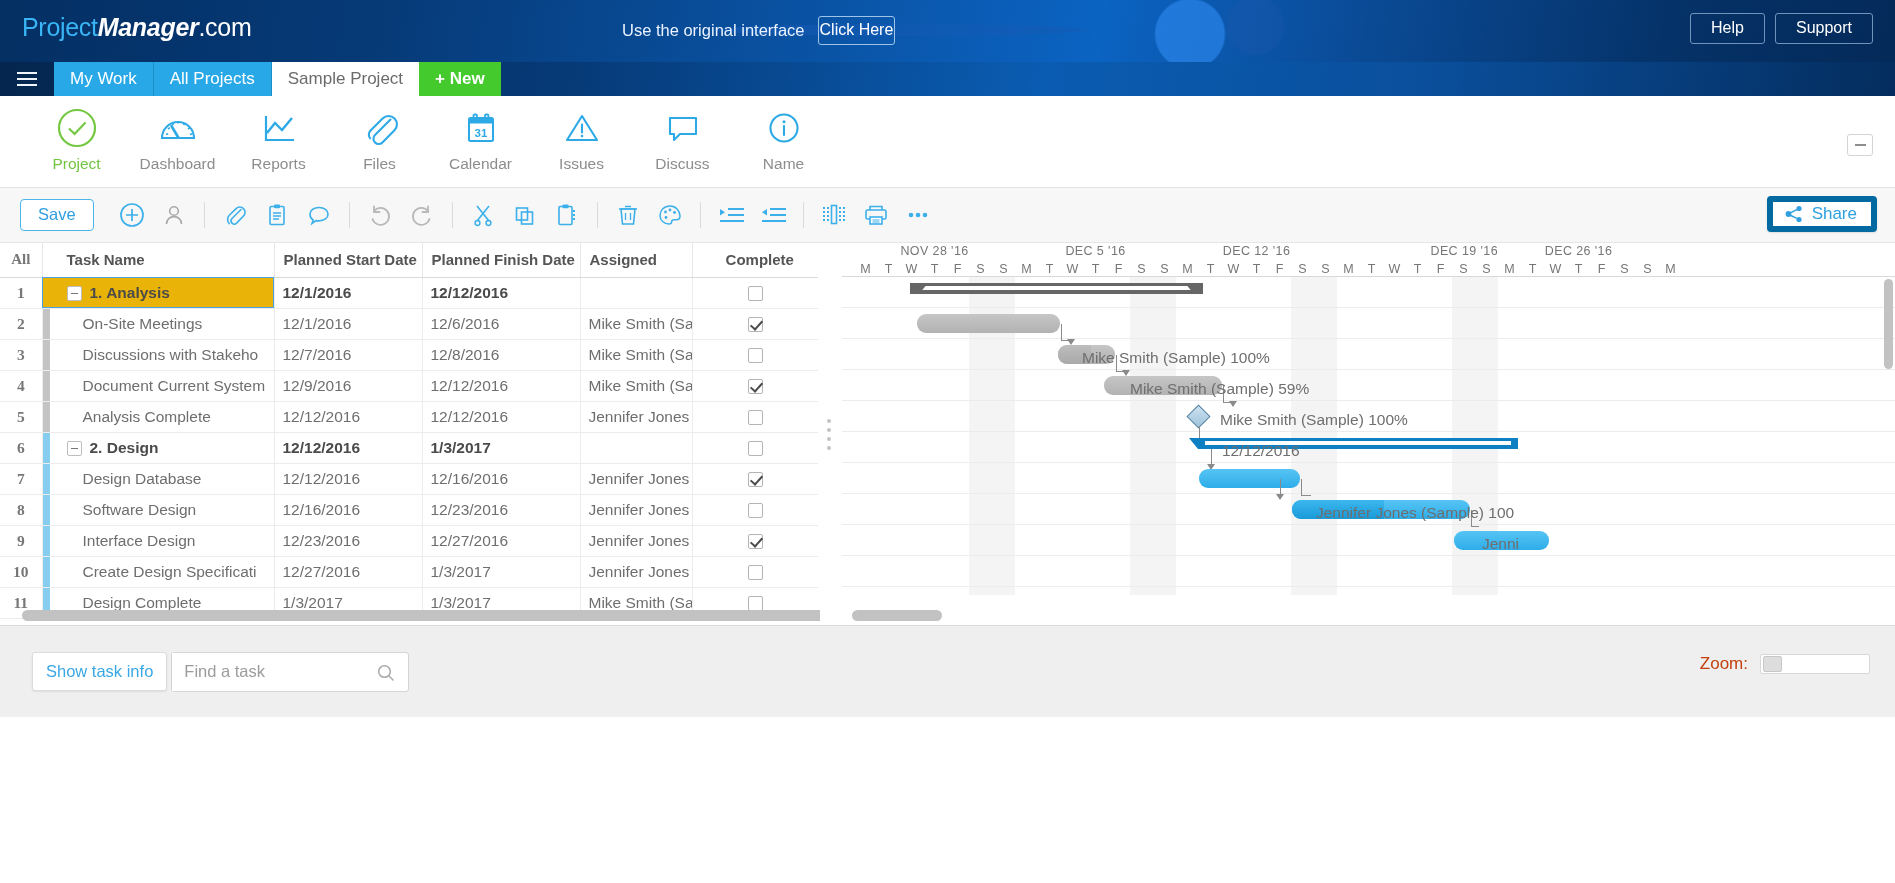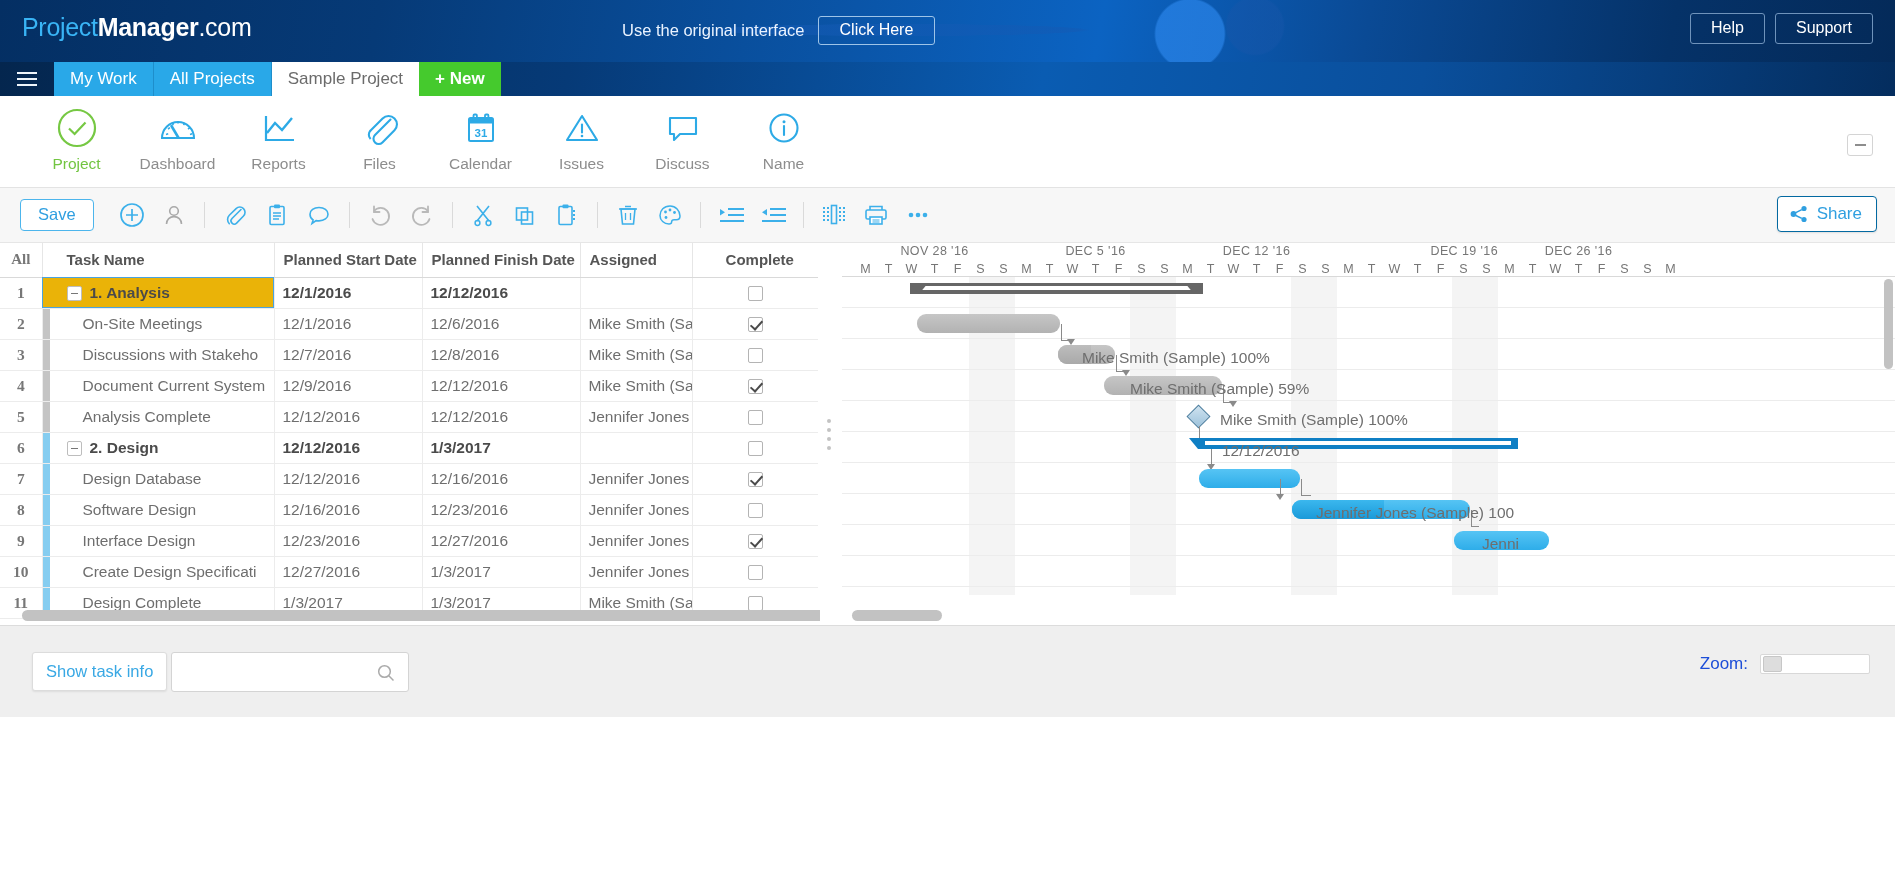--- a/index.html
+++ b/index.html
@@ -18,30 +18,30 @@
       radial-gradient(circle at 1255px 26px, rgba(24,86,170,.45) 0 28px, rgba(24,86,170,0) 30px),
       radial-gradient(ellipse at 900px 30px, rgba(20,90,180,.55) 0 180px, rgba(20,90,180,0) 190px),
       linear-gradient(100deg,#042f63 0%, #063a77 20%, #0a55a8 45%, #0b63c2 58%, #0a4a95 72%, #053268 88%, #042a59 100%);
     overflow:hidden;
   }
   .logo{
     position:absolute; left:22px; top:13px;
     font-size:25px; letter-spacing:-.3px; white-space:nowrap;
   }
   .logo .w1{ color:#39b4f5; font-weight:normal;}
-  .logo .w2{ color:#ffffff; font-weight:bold;}
+  .logo .w2{ color:#ffffff; font-weight:bold;font-style:italic;}
   .logo .w3{ color:#ffffff; font-weight:normal;}
   .orig-wrap{
     position:absolute; left:622px; top:12px;
     display:flex; align-items:center; gap:13px; height:36px;
   }
   .orig-text{ color:#eaf3ff; font-size:16.5px; white-space:nowrap;}
   .orig-btn{
     border:1px solid #9ec4e8; border-radius:3px; color:#fff;
-    font-size:16px; padding:4px 21px 5px; background:transparent; cursor:pointer;
+    font-size:16px; padding:4px 1px 5px; background:transparent; cursor:pointer;
     white-space:nowrap;
   }
   .hdr-right{ position:absolute; right:22px; top:13px; display:flex; gap:10px;}
   .hdr-btn{
     border:1px solid #6f93bb; border-radius:3px; color:#fff; background:transparent;
     font-size:16px; padding:5px 20px 6px; cursor:pointer; white-space:nowrap;
   }
 
   
   .tabstrip{
@@ -85,21 +85,21 @@
     display:flex; align-items:center; padding-left:20px; gap:0;
   }
   .save-btn{
     border:1px solid #4cb5ec; border-radius:4px; background:#fff; color:#2f9fe0;
     font-size:16.5px; padding:5px 17px 6px; cursor:pointer; margin-right:17px;
   }
   .tb{ width:42px; height:42px; display:flex; align-items:center; justify-content:center; cursor:pointer;}
   .sep{ width:1px; height:26px; background:#dadada; margin:0 9px;}
   .share-btn{
     position:absolute; right:18px; top:8px; height:36px;
-    background:#fff; border:1px solid #0369a1; border-radius:4px;
+    background:#fff; border:6px solid #0369a1; border-radius:4px;
     box-shadow:0 1px 2px rgba(0,0,0,.10);
     display:flex; align-items:center; gap:8px; padding:0 14px 0 11px; cursor:pointer;
   }
   .share-btn span{ color:#2f9fe0; font-size:17px;}
 
   
   .main{ position:relative; height:382px; display:flex; background:#fff; }
   .grid-pane{ position:relative; width:820px; height:382px; overflow:hidden; }
   .gutter{ position:relative; width:22px; background:#fff; }
   .gutter .grip{
@@ -205,21 +205,21 @@
   .find-wrap{
     position:relative; margin-left:4px; width:238px; height:40px;
     background:#fff; border:1px solid #d4d4d4; border-radius:3px;
   }
   .find-wrap input{
     width:200px; height:38px; border:none; outline:none; padding-left:12px;
     font-size:16.5px; color:#444; font-family:"Liberation Sans", sans-serif;
   }
   .find-wrap input::placeholder{ color:#9c9c9c;}
   .zoom-wrap{ position:absolute; right:25px; top:28px; display:flex; align-items:center; gap:12px;}
-  .zoom-lbl{ font-size:17px; color:#1d4ed8;}
+  .zoom-lbl{ font-size:17px; color:#c2410c;}
   .zoom-track{ width:110px; height:20px; border:1px solid #d8d8d8; background:#fff; border-radius:2px; position:relative;}
   .zoom-thumb{ position:absolute; left:2px; top:1px; width:19px; height:16px; background:#ddd; border:1px solid #c7c7c7; border-radius:2px;}
   .bottom-strip{ height:14px; background:#fff;}
 </style>
 </head>
 <body>
 
 <div class="topbar">
   <div class="logo">
     <span class="w1">Project</span><span class="w2">Manager</span><span class="w3">.com</span>
@@ -746,20 +746,21 @@
         </div>
     </div>
     <div class="gantt-hscroll"></div>
     <div class="vscroll"></div>
   </div>
 </div>
 
 <div class="footer">
   <button class="sti-btn">Show task info</button>
   <div class="find-wrap">
+    <input type="text" placeholder="Find a task" style="">
     <svg width="18" height="18" viewBox="0 0 18 18" style="position:absolute;right:13px;top:11px">
       <circle cx="7.5" cy="7.5" r="5.8" fill="none" stroke="#aaa" stroke-width="1.5"></circle>
         <path d="M11.8 11.8 L16.5 16.5" stroke="#aaa" stroke-width="1.5"></path>
     </svg>
   </div>
   <div class="zoom-wrap">
     <div class="zoom-lbl">Zoom:</div>
     <div class="zoom-track">
         <div class="zoom-thumb"></div>
       </div>

